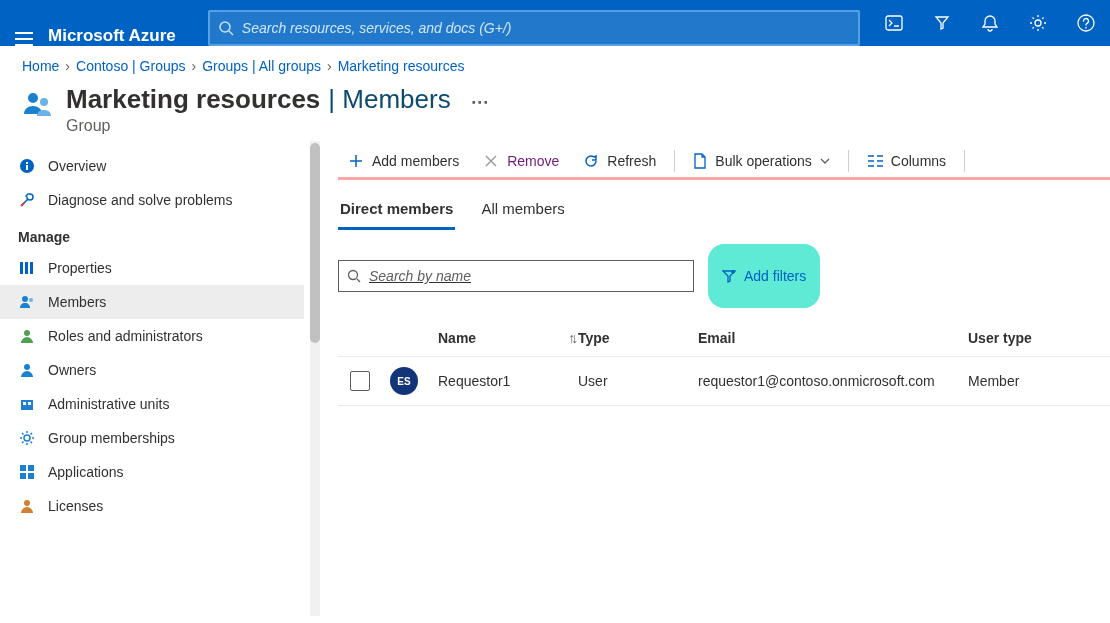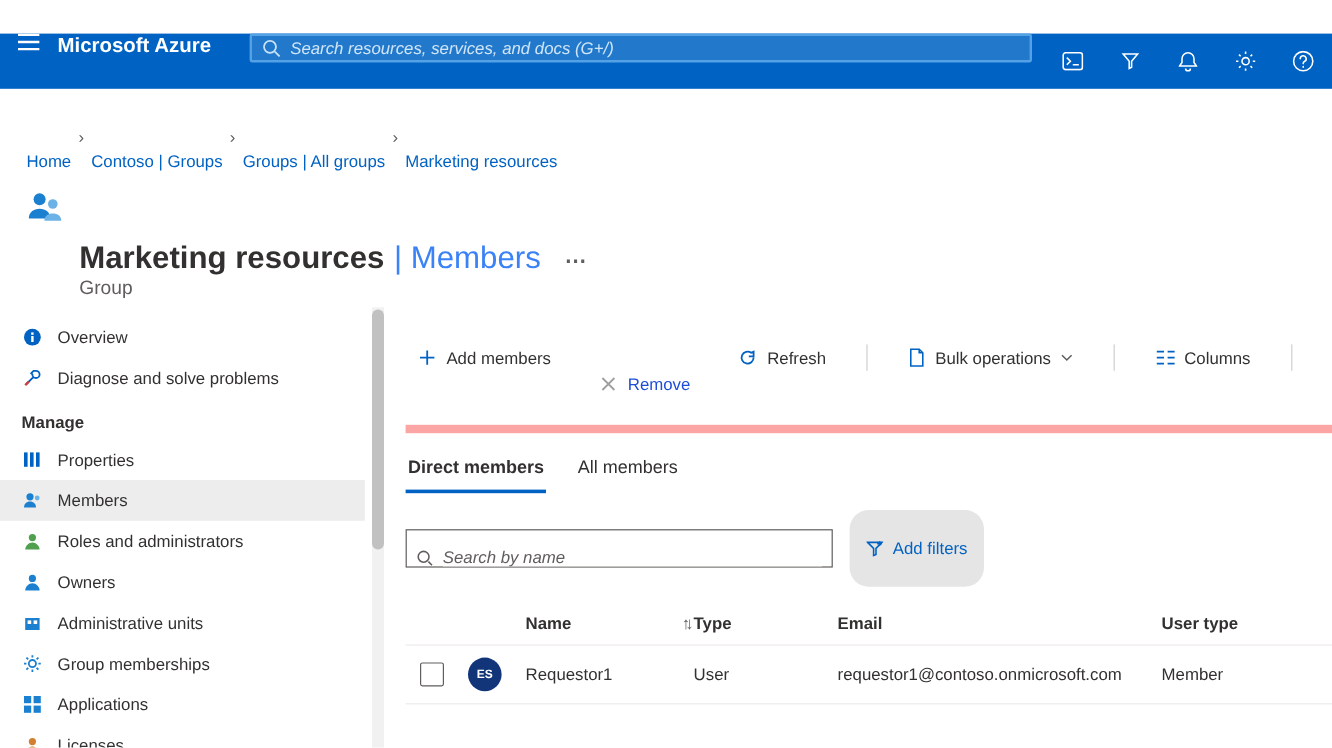--- a/index.html
+++ b/index.html
@@ -1,69 +1,69 @@
 <!DOCTYPE html>
 <html><head>
 <meta charset="utf-8">
 <style>
 * { margin: 0; padding: 0; box-sizing: border-box; font-family: "Segoe UI", Arial, sans-serif; }
 body { width: 1110px; height: 623px; overflow: hidden; background: #fff; color: #323130; font-size: 14px; }
 
 
-.topbar { height: 46px; background: #0062c3; display: flex; align-items: flex-start; color: #fff; margin-top: 28px; }
+.topbar { height: 46px; background: #0062c3; display: flex; align-items: flex-end; color: #fff; }
 .hamburger { width: 48px; display: flex; align-items: center; justify-content: center; cursor: pointer; }
 .brand { font-size: 17px; font-weight: 600; padding: 0 22px 0 0; white-space: nowrap; }
-.search-wrap { flex: 1; display: flex; align-items: center; height: 24px; background: #2279cb; border: 2px solid #54a1e6; border-radius: 2px; margin: 0 10px; }
+.search-wrap { flex: 1; display: flex; align-items: center; height: 36px; background: #2279cb; border: 2px solid #54a1e6; border-radius: 2px; margin: 0 10px; }
 .search-wrap svg { margin: 0 8px; flex-shrink: 0; }
 .search-input { flex: 1; background: transparent; border: none; color: #fff; font-size: 14px; outline: none; font-style: italic; }
 .search-input::placeholder { color: #d0e6f8; font-style: italic; }
 .top-icons { display: flex; }
 .top-icon { width: 48px; height: 46px; display: flex; align-items: center; justify-content: center; cursor: pointer; }
 
 
 .breadcrumb { padding: 12px 22px 0 22px; font-size: 14px; display: flex; align-items: center; gap: 6px; flex-wrap: wrap; }
-.breadcrumb a { color: #0062c3; text-decoration: none; cursor: pointer; margin-top: 40px; }
+.breadcrumb a { color: #0062c3; text-decoration: none; cursor: pointer; }
 .breadcrumb .sep { color: #605e5c; }
 
 
 .page-title-row { display: flex; align-items: flex-start; padding: 10px 22px 6px 22px; gap: 12px; }
 .title-icon { width: 32px; height: 32px; margin-top: 4px; flex-shrink: 0; }
 .title-text { display: flex; flex-direction: column; }
 .title-main { font-size: 26px; font-weight: 600; color: #323130; display: flex; align-items: baseline; gap: 8px; }
-.title-sub { color: #3b82f6; font-weight: 400; margin-top: 47px; }
+.title-sub { color: #0c4a6e; font-weight: 400; }
 .title-caption { font-size: 16px; color: #605e5c; margin-top: 2px; }
 .title-dots { color: #605e5c; font-size: 18px; margin-left: 12px; cursor: pointer; }
 
 
 .content-row { display: flex; height: calc(623px - 46px - 102px); }
 .sidebar { width: 320px; overflow-y: auto; padding: 8px 16px 8px 0; position: relative; }
 .side-item { display: flex; align-items: center; gap: 12px; padding: 8px 18px; cursor: pointer; font-size: 14px; color: #323130; }
 .side-item.active { background: #ededed; font-weight: 400; }
 .side-item .icon { width: 18px; height: 18px; display: flex; align-items: center; justify-content: center; flex-shrink: 0; }
 .side-heading { padding: 12px 18px 6px 18px; font-weight: 600; font-size: 14px; }
 .side-scroll { position: absolute; right: 0; top: 0; bottom: 0; width: 10px; background: #f1f1f1; }
 .side-scroll-thumb { background: #c1c1c1; width: 10px; height: 200px; border-radius: 5px; margin-top: 2px; }
 
 
 .main { flex: 1; padding: 0 0 0 18px; min-width: 0; }
-.cmdbar { display: flex; align-items: center; gap: 20px; border-bottom: 7px solid #fca5a5; padding: 6px 0 20px 0; }
+.cmdbar { display: flex; align-items: center; gap: 4px; border-bottom: 3px solid #fca5a5; padding: 6px 0 2px 0; }
 .cmd { display: flex; align-items: center; gap: 8px; padding: 6px 10px; cursor: pointer; color: #323130; font-size: 14px; }
-.cmd.disabled { color: #1d4ed8; cursor: default; margin-top: 44px; }
+.cmd.disabled { color: #701a75; cursor: default; }
 .cmd svg { flex-shrink: 0; }
 .cmd-sep { width: 1px; height: 22px; background: #d0cfce; margin: 0 4px; }
 
 .tabs { display: flex; gap: 24px; padding: 14px 0 0 0; }
 .tab { padding: 6px 2px 10px 2px; cursor: pointer; font-size: 15px; color: #323130; }
 .tab.active { font-weight: 600; border-bottom: 3px solid #0062c3; }
 
 .filter-row { display: flex; gap: 14px; padding: 14px 0 12px 0; align-items: center; }
-.filter-search { width: 356px; height: 32px; border: 1px solid #605e5c; display: flex; align-items: flex-end; padding: 0 8px; gap: 8px; }
+.filter-search { width: 356px; height: 32px; border: 1px solid #605e5c; display: flex; align-items: center; padding: 0 8px; gap: 8px; text-decoration: underline; }
 .filter-search input { flex: 1; border: none; outline: none; font-size: 14px; }
 .filter-search input::placeholder { color: #605e5c; font-style: italic; }
-.add-filters { display: flex; align-items: center; gap: 8px; background: #e5e5e5; border-radius: 16px; padding: 24px 14px; color: #0062c3; cursor: pointer; font-size: 14px; text-align: center; }
+.add-filters { display: flex; align-items: center; gap: 8px; background: #5eead4; border-radius: 16px; padding: 24px 14px; color: #0062c3; cursor: pointer; font-size: 14px; text-align: center; }
 
 .table { width: 100%; }
 .thead, .trow { display: grid; grid-template-columns: 52px 48px 140px 120px 270px 110px; align-items: center; padding: 10px 0; border-bottom: 1px solid #edebe9; }
 .thead { font-weight: 600; font-size: 14px; color: #323130; }
 .th-name { display: flex; align-items: center; gap: 92px; }
 .sort-arrows { color: #605e5c; font-size: 14px; letter-spacing: -4px; }
 .trow { font-size: 14px; }
 .checkbox { width: 20px; height: 20px; border: 1px solid #605e5c; border-radius: 2px; margin-left: 12px; cursor: pointer; }
 .avatar { width: 28px; height: 28px; border-radius: 50%; background: #12357a; color: #fff; display: flex; align-items: center; justify-content: center; font-size: 10px; font-weight: 600; }
 </style>

